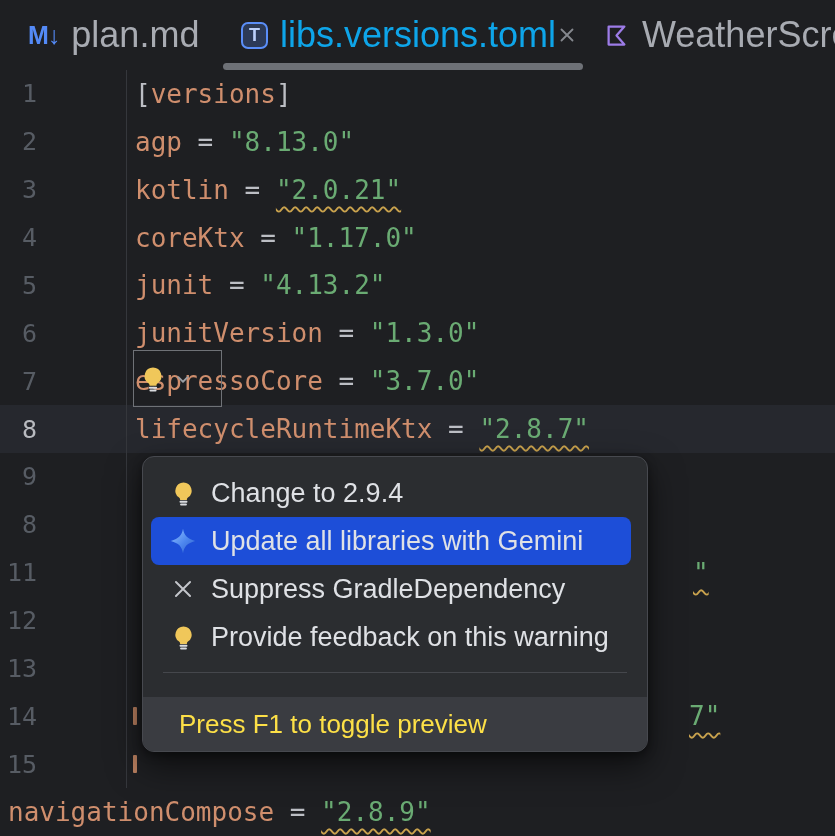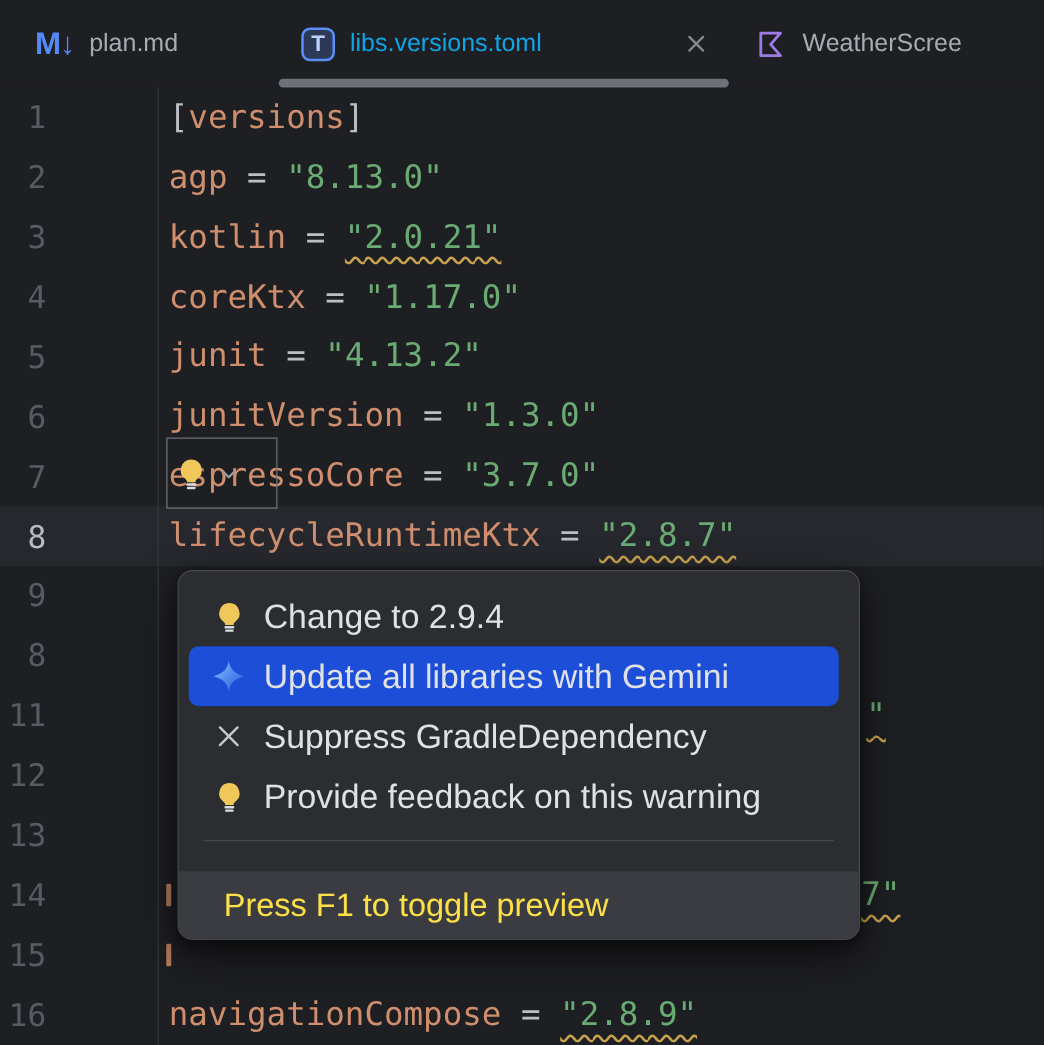--- a/index.html
+++ b/index.html
@@ -7,21 +7,21 @@
     width:835px;height:836px;overflow:hidden;position:relative;
     background:#1e1f22;font-family:"Liberation Sans",sans-serif;
     -webkit-font-smoothing:antialiased;
   }
   
   .tabbar{height:70px;display:flex;align-items:center;position:relative;background:#1e1f22;}
   .tab{display:flex;align-items:center;height:100%;box-sizing:border-box;cursor:default;}
   .tab-plan{width:223px;padding-left:28px;}
   .tab-toml{width:360px;padding-left:18px;}
   .tab-weather{flex:1;padding-left:20px;overflow:hidden;white-space:nowrap;}
-  .tab-label{font-size:20px;margin-left:12px;white-space:nowrap;}
+  .tab-label{font-size:36px;margin-left:12px;white-space:nowrap;}
   .tab-inactive .tab-label{color:#a8abb2;}
   .tab-active .tab-label{color:#0ea5e9;}
   .md-glyph{color:#548af7;font-weight:700;font-size:25px;letter-spacing:-1px;}
   .toml-badge{width:27px;height:27px;flex:none;border:2px solid #5a8ef8;border-radius:7px;background:#2c3a57;
     display:flex;align-items:center;justify-content:center;color:#bcd0fa;font-size:18px;font-weight:700;box-sizing:border-box;}
   .close-btn{margin-left:auto;margin-right:14px;display:flex;align-items:center;justify-content:center;width:24px;height:24px;}
   .tab-indicator{position:absolute;left:223px;top:63px;width:360px;height:7px;border-radius:3.5px;background:#6e7177;}
   
   .editor{position:absolute;top:70px;left:0;right:0;bottom:0;}
   .line{display:flex;height:47.875px;align-items:center;}
@@ -36,21 +36,21 @@
   .tok-punct{color:#bcbec4;}
   .tok-str{color:#6aab73;}
   .warn{text-decoration-line:underline;text-decoration-style:wavy;text-decoration-color:#c9a24d;
     text-decoration-thickness:2px;text-underline-offset:7px;}
   .frag{position:absolute;top:0;height:100%;display:flex;align-items:center;}
   .sliver{position:absolute;left:6px;top:15px;width:4px;height:18px;background:#b97f5f;border-radius:1px;}
   
   .bulb-box{position:absolute;left:133px;top:280px;width:89px;height:57px;border:1px solid #6f7277;
     box-sizing:border-box;display:flex;align-items:center;padding-left:5px;gap:5px;z-index:3;background:transparent;}
   
-  .popup{position:absolute;left:142px;top:456px;width:546px;z-index:20;box-sizing:border-box;
+  .popup{position:absolute;left:142px;top:456px;width:506px;z-index:20;box-sizing:border-box;
     background:#2b2d30;border:1px solid #47494f;border-radius:12px;overflow:hidden;
     box-shadow:0 14px 34px rgba(0,0,0,.55),0 3px 10px rgba(0,0,0,.4);}
   .popup-body{padding:12px 0 13px;}
   .pitem{height:48px;display:flex;align-items:center;padding:0 16px 0 26px;font-size:27px;color:#dfe1e5;cursor:default;}
   .pitem.selected{background:#1d4ed8;border-radius:8px;margin:0 16px 0 8px;padding:0 16px 0 18px;}
   .pi{width:28px;height:28px;flex:none;display:flex;align-items:center;justify-content:center;margin-right:14px;}
   .psep{height:1px;background:#45474c;margin:11px 20px;}
   .pfooter{height:54px;background:#3a3c41;display:flex;align-items:center;padding-left:36px;font-size:26px;color:#fde047;}
 </style>
 </head>
@@ -135,21 +135,20 @@
       </div>
       <div class="line">
         <div class="gutter">14</div>
         <div class="code"><span class="frag tok-str warn" style="left: 562px;">7"</span><span class="sliver"></span></div>
       </div>
       <div class="line">
         <div class="gutter">15</div>
         <div class="code"><span class="sliver"></span></div>
       </div>
       <div class="line">
-        <div class="gutter">16</div>
         <div class="code"><span class="tok-key">navigationCompose</span><span class="tok-punct"> = </span><span class="tok-str warn">"2.8.9"</span></div>
       </div>
     </div>
 
   <div class="bulb-box">
     <svg width="28" height="28" viewBox="0 0 24 24">
       <path d="M12 2.2a7.3 7.3 0 0 0-4.2 13.2c.8.6 1.2 1.2 1.2 2v.4h6v-.4c0-.8.4-1.4 1.2-2A7.3 7.3 0 0 0 12 2.2z" fill="#f0c75a"></path>
       <path d="M9.3 19.4h5.4M9.8 21.8h4.4" stroke="#dadce0" stroke-width="1.7" stroke-linecap="round"></path>
     </svg>
     <svg width="22" height="22" viewBox="0 0 24 24">

